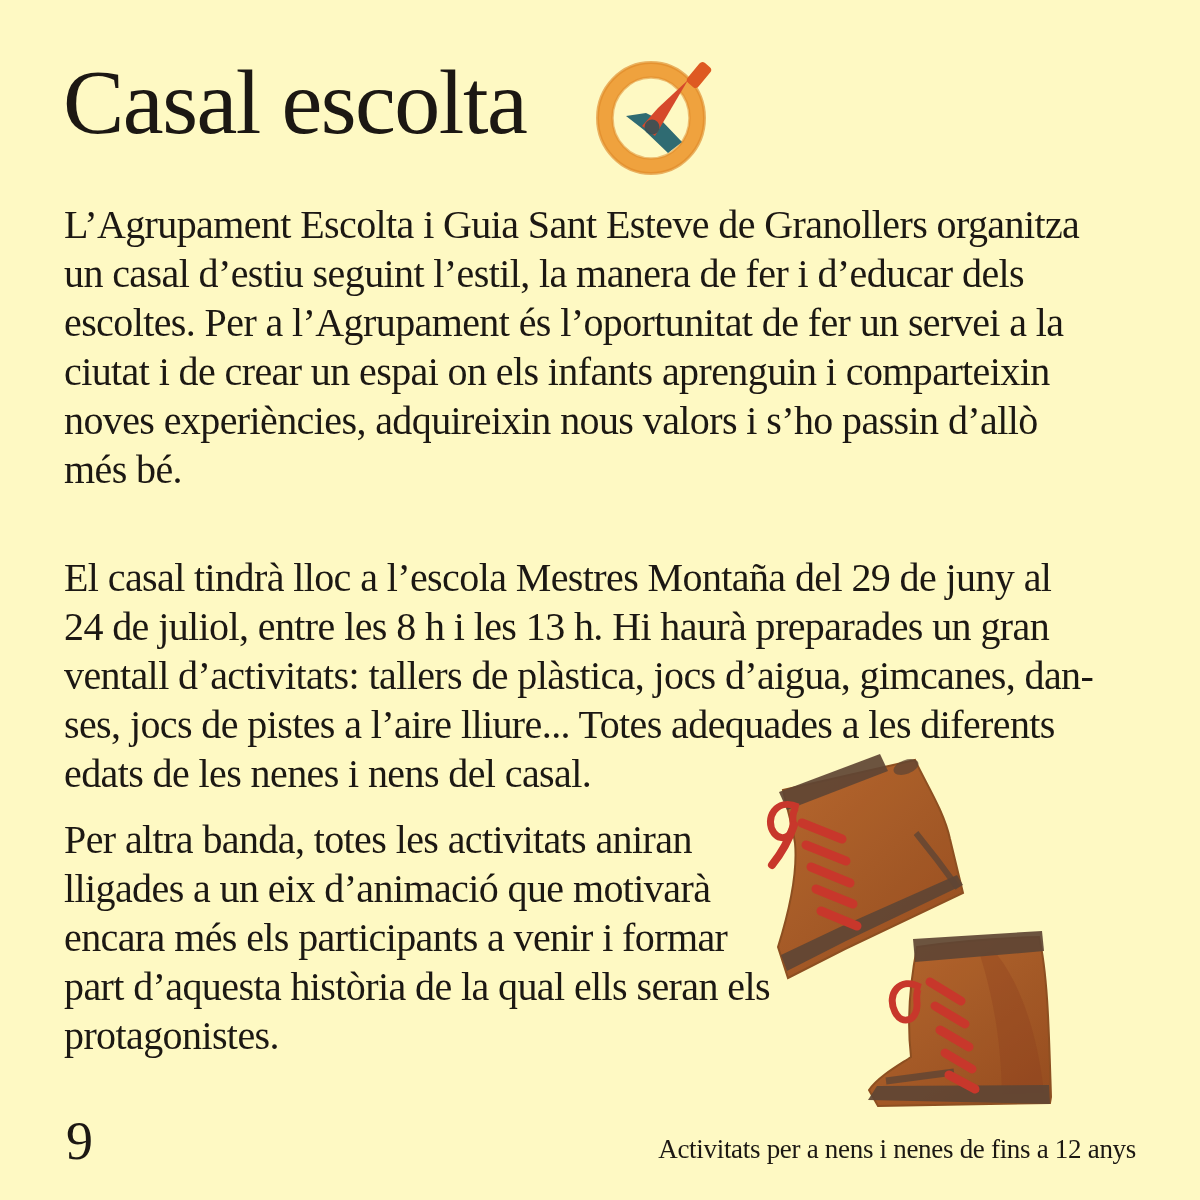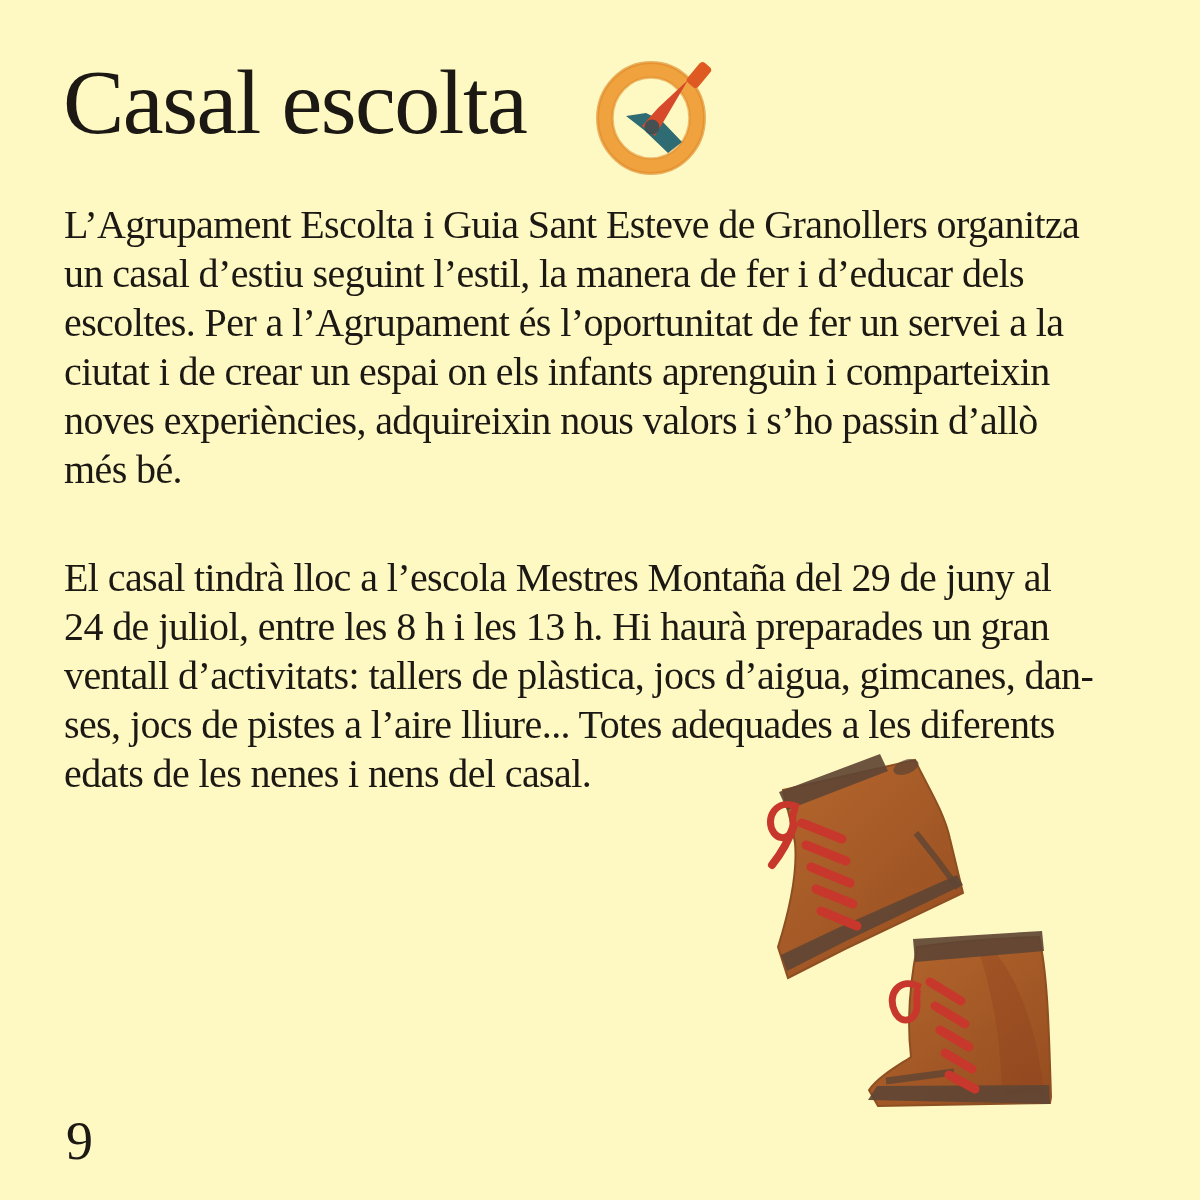--- a/index.html
+++ b/index.html
@@ -51,20 +51,25 @@
 un casal d’estiu seguint l’estil, la manera de fer i d’educar dels
 escoltes. Per a l’Agrupament és l’oportunitat de fer un servei a la
 ciutat i de crear un espai on els infants aprenguin i comparteixin
 noves experiències, adquireixin nous valors i s’ho passin d’allò
 més bé.</p>
   <p class="para p2">El casal tindrà lloc a l’escola Mestres Montaña del 29 de juny al
 24 de juliol, entre les 8 h i les 13 h. Hi haurà preparades un gran
 ventall d’activitats: tallers de plàstica, jocs d’aigua, gimcanes, dan-
 ses, jocs de pistes a l’aire lliure... Totes adequades a les diferents
 edats de les nenes i nens del casal.</p>
+  <p class="para p3">Per altra banda, totes les activitats aniran
+lligades a un eix d’animació que motivarà
+encara més els participants a venir i formar
+part d’aquesta història de la qual ells seran els
+protagonistes.</p>
 
   <svg class="boots" viewBox="0 0 315 395" aria-hidden="true">
     <defs>
       <linearGradient id="leather" x1="0" y1="0" x2="0.85" y2="1">
         <stop offset="0" stop-color="#B4632A"></stop>
         <stop offset="1" stop-color="#94491B"></stop>
       </linearGradient>
     </defs>
 
     <g>
@@ -101,14 +106,15 @@
         <path d="M172,247 L203,266"></path>
         <path d="M177,271 L207,289"></path>
         <path d="M182,295 L211,312"></path>
         <path d="M187,318 L214,334"></path>
         <path d="M191,340 L217,354"></path>
       </g>
     </g>
   </svg>
 
   <div class="pagenum">9</div>
+  <div class="footer">Activitats per a nens i nenes de fins a 12 anys</div>
 
 </div>
 
 </body></html>

